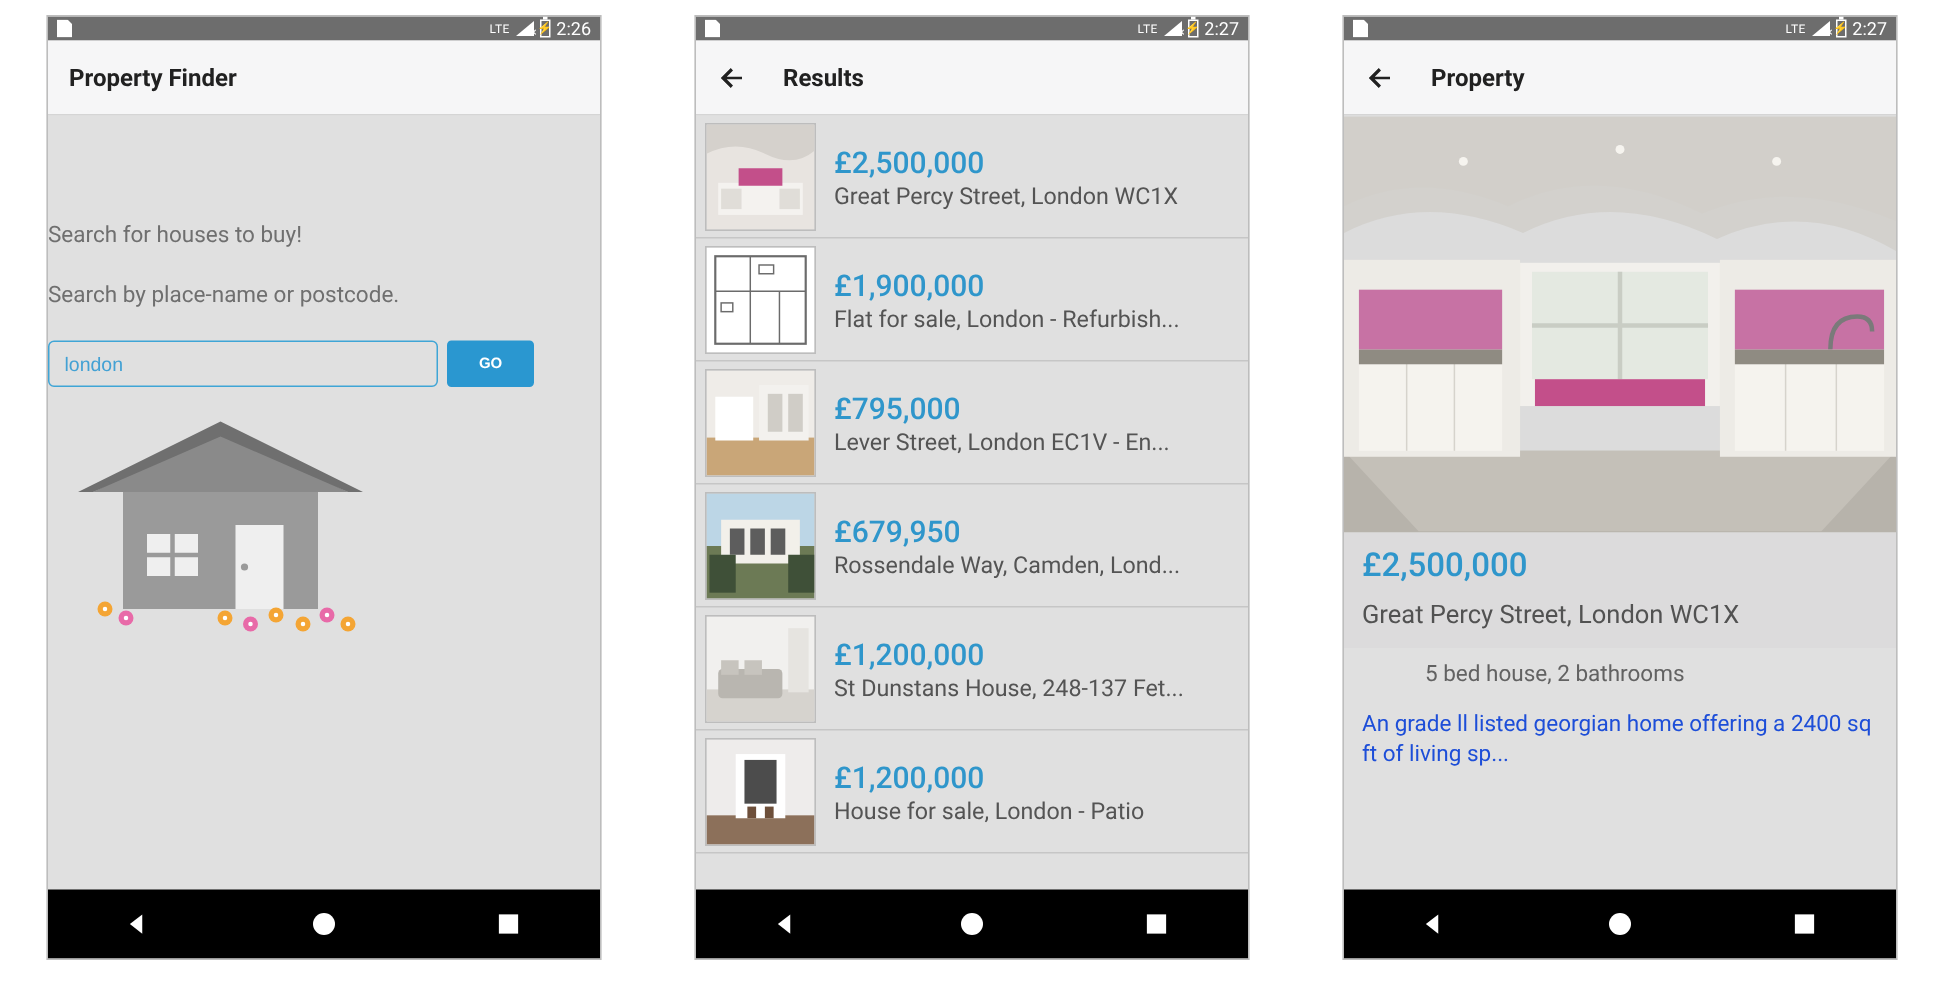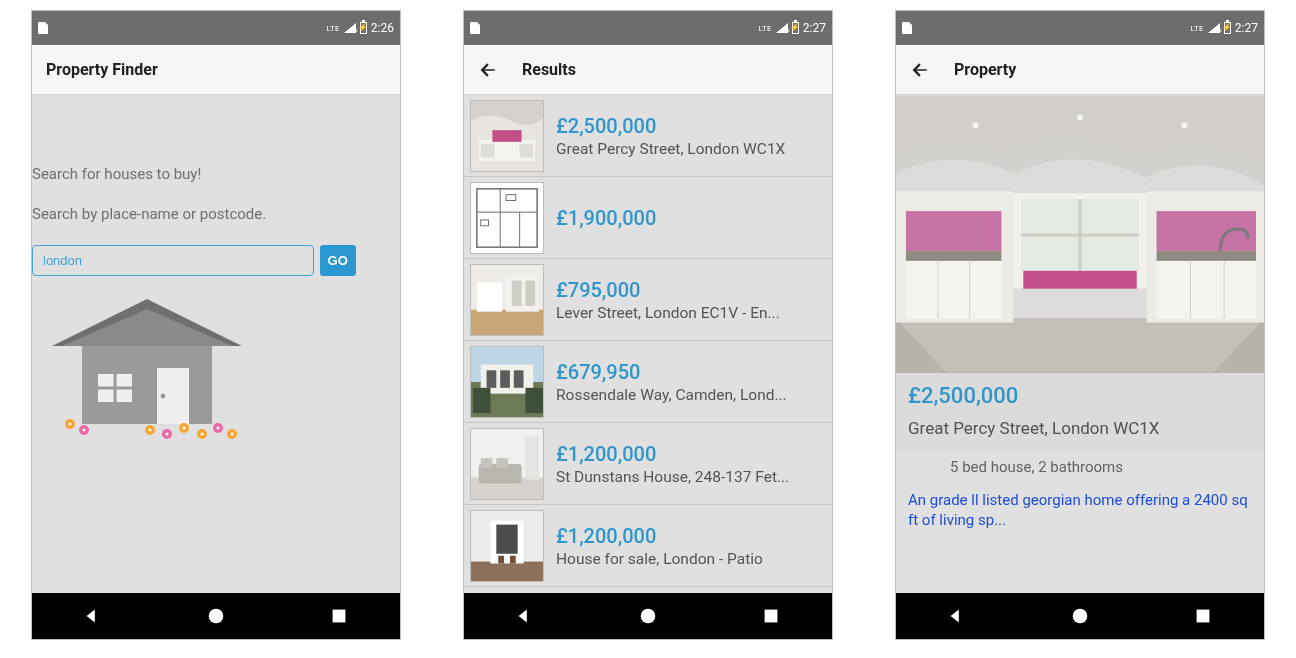--- a/index.html
+++ b/index.html
@@ -18,21 +18,21 @@
     border: 1px solid #bdbdbd;
     background: #e0e0e0;
     display: flex;
     flex-direction: column;
     height: 630px;
     overflow: hidden;
   }
   
   .status-bar {
     background: #6d6d6d;
-    height: 34px;
+    height: 16px;
     display: flex;
     align-items: center;
     justify-content: space-between;
     color: #fff;
     font-size: 12px;
     padding: 0 6px;
   }
   .status-left { display:flex; align-items:center; gap:4px; }
   .status-right { display:flex; align-items:center; gap:4px; }
   .sd-icon {
@@ -110,25 +110,25 @@
     border-radius:4px;
     background:#e0e0e0;
     padding:7px 10px;
     font-size:13px;
     color:#43a1d4;
     outline:none;
   }
   .go-btn{
     background:#2a97d0;
     color:#fff;
-    font-size:13px;
+    font-size:10px;
     font-weight:700;
     border:none;
     border-radius:3px;
-    padding:0 8px;
+    padding:0 21px;
     cursor:pointer;
   }
   .house-illust{
     margin-top:8px;
     width:230px;
   }
   
   .results-list{
     flex:1;
     overflow:hidden;
@@ -342,20 +342,21 @@
           <rect x="6" y="6" width="62" height="60" fill="none" stroke="#6b6b6b" stroke-width="1.5"></rect>
           <line x1="6" y1="30" x2="68" y2="30" stroke="#6b6b6b"></line>
           <line x1="30" y1="6" x2="30" y2="66" stroke="#6b6b6b"></line>
           <line x1="50" y1="30" x2="50" y2="66" stroke="#6b6b6b"></line>
           <rect x="10" y="38" width="8" height="6" fill="none" stroke="#6b6b6b"></rect>
           <rect x="36" y="12" width="10" height="6" fill="none" stroke="#6b6b6b"></rect>
         </svg>
       </div>
       <div class="row-text">
         <div class="price">£1,900,000</div>
+        <div class="addr">Flat for sale, London - Refurbish...</div>
       </div>
     </div>
 
     <div class="result-row">
       <div class="thumb">
         <svg viewBox="0 0 74 72">
           <rect width="74" height="72" fill="#efece8"></rect>
           <rect x="0" y="46" width="74" height="26" fill="#c9a678"></rect>
           <rect x="6" y="18" width="26" height="30" fill="#ffffff"></rect>
           <rect x="36" y="10" width="34" height="38" fill="#f3f1ee"></rect>

